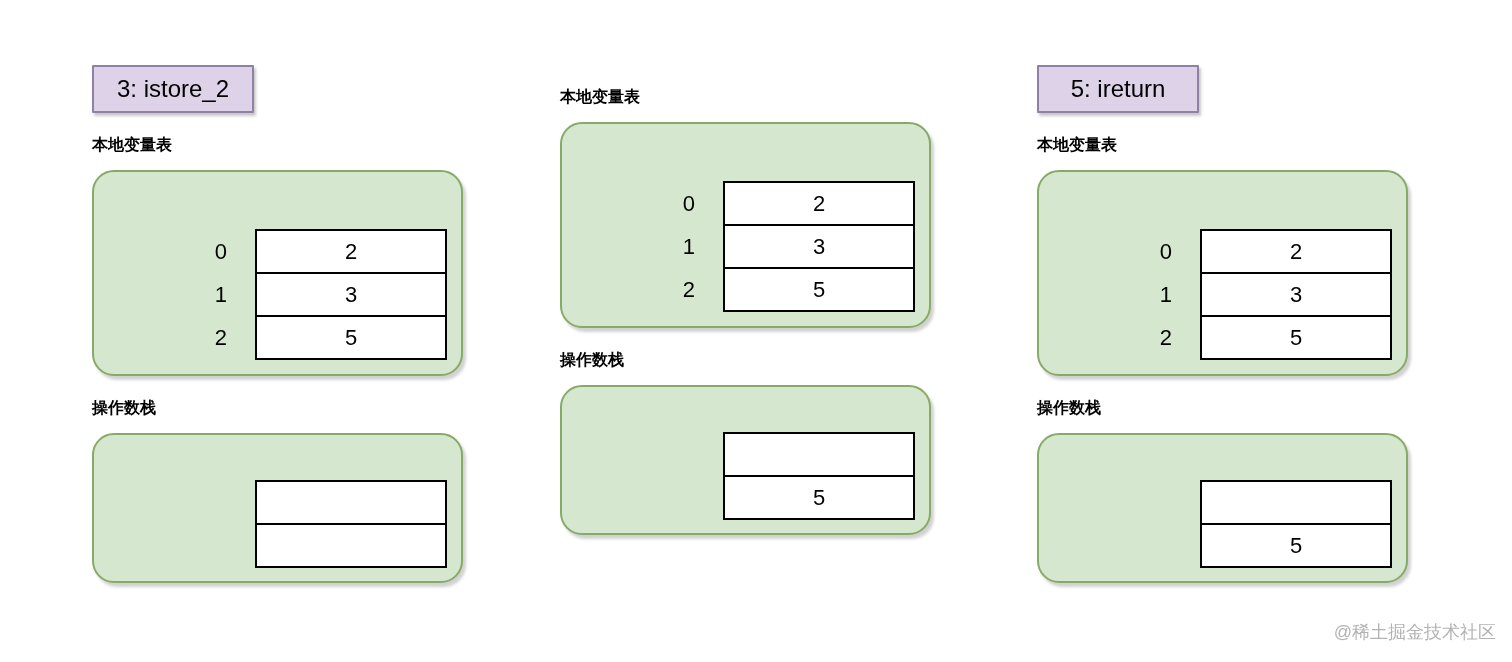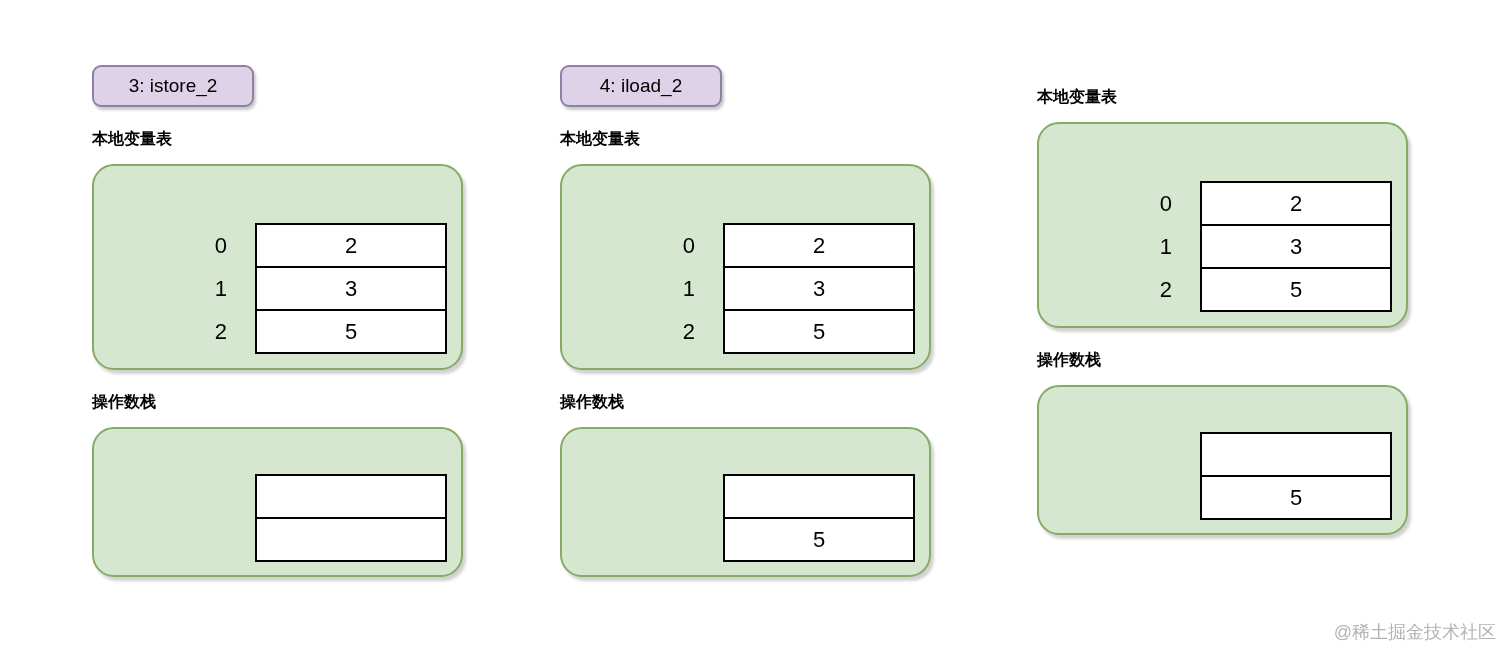--- a/index.html
+++ b/index.html
@@ -14,29 +14,29 @@
   }
 
   .panel { position: absolute; top: 65px; width: 374px; }
   .p1 { left: 92px; }
   .p2 { left: 560px; }
   .p3 { left: 1037px; }
 
   .badge {
     box-sizing: border-box;
     width: 162px;
-    height: 42px;
+    height: 48px;
     border: 2px solid var(--badge-border, #9180a5);
-    border-radius: 9px;
+    border-radius: 1px;
     background: var(--badge-fill, #ddd2e7);
     box-shadow: 2px 3px 3px rgba(0,0,0,0.22);
     display: flex;
     align-items: center;
     justify-content: center;
-    font-size: 19px;
+    font-size: 24px;
   }
 
   .section-label {
     margin-top: 19px;
     height: 26px;
     line-height: 26px;
     font-size: 16px;
     font-weight: 600;
   }
   .stack-label { }
@@ -120,23 +120,20 @@
           <span class="cell"></span>
         </div>
         <div class="row">
           <span class="cell"></span>
         </div>
       </div>
     </div>
   </section>
 
   <section class="panel p2">
-    <div class="badge">
-      <span>4: iload_2</span>
-    </div>
     <div class="section-label">本地变量表</div>
     <div class="green-box vars-box">
       <div class="rows vars-rows">
         <div class="row">
           <span class="idx">0</span>
           <span class="cell">2</span>
         </div>
         <div class="row">
           <span class="idx">1</span>
           <span class="cell">3</span>
@@ -154,20 +151,23 @@
           <span class="cell"></span>
         </div>
         <div class="row">
           <span class="cell">5</span>
         </div>
       </div>
     </div>
   </section>
 
   <section class="panel p3">
+    <div class="badge">
+      <span>5: ireturn</span>
+    </div>
     <div class="section-label">本地变量表</div>
     <div class="green-box vars-box">
       <div class="rows vars-rows">
         <div class="row">
           <span class="idx">0</span>
           <span class="cell">2</span>
         </div>
         <div class="row">
           <span class="idx">1</span>
           <span class="cell">3</span>

